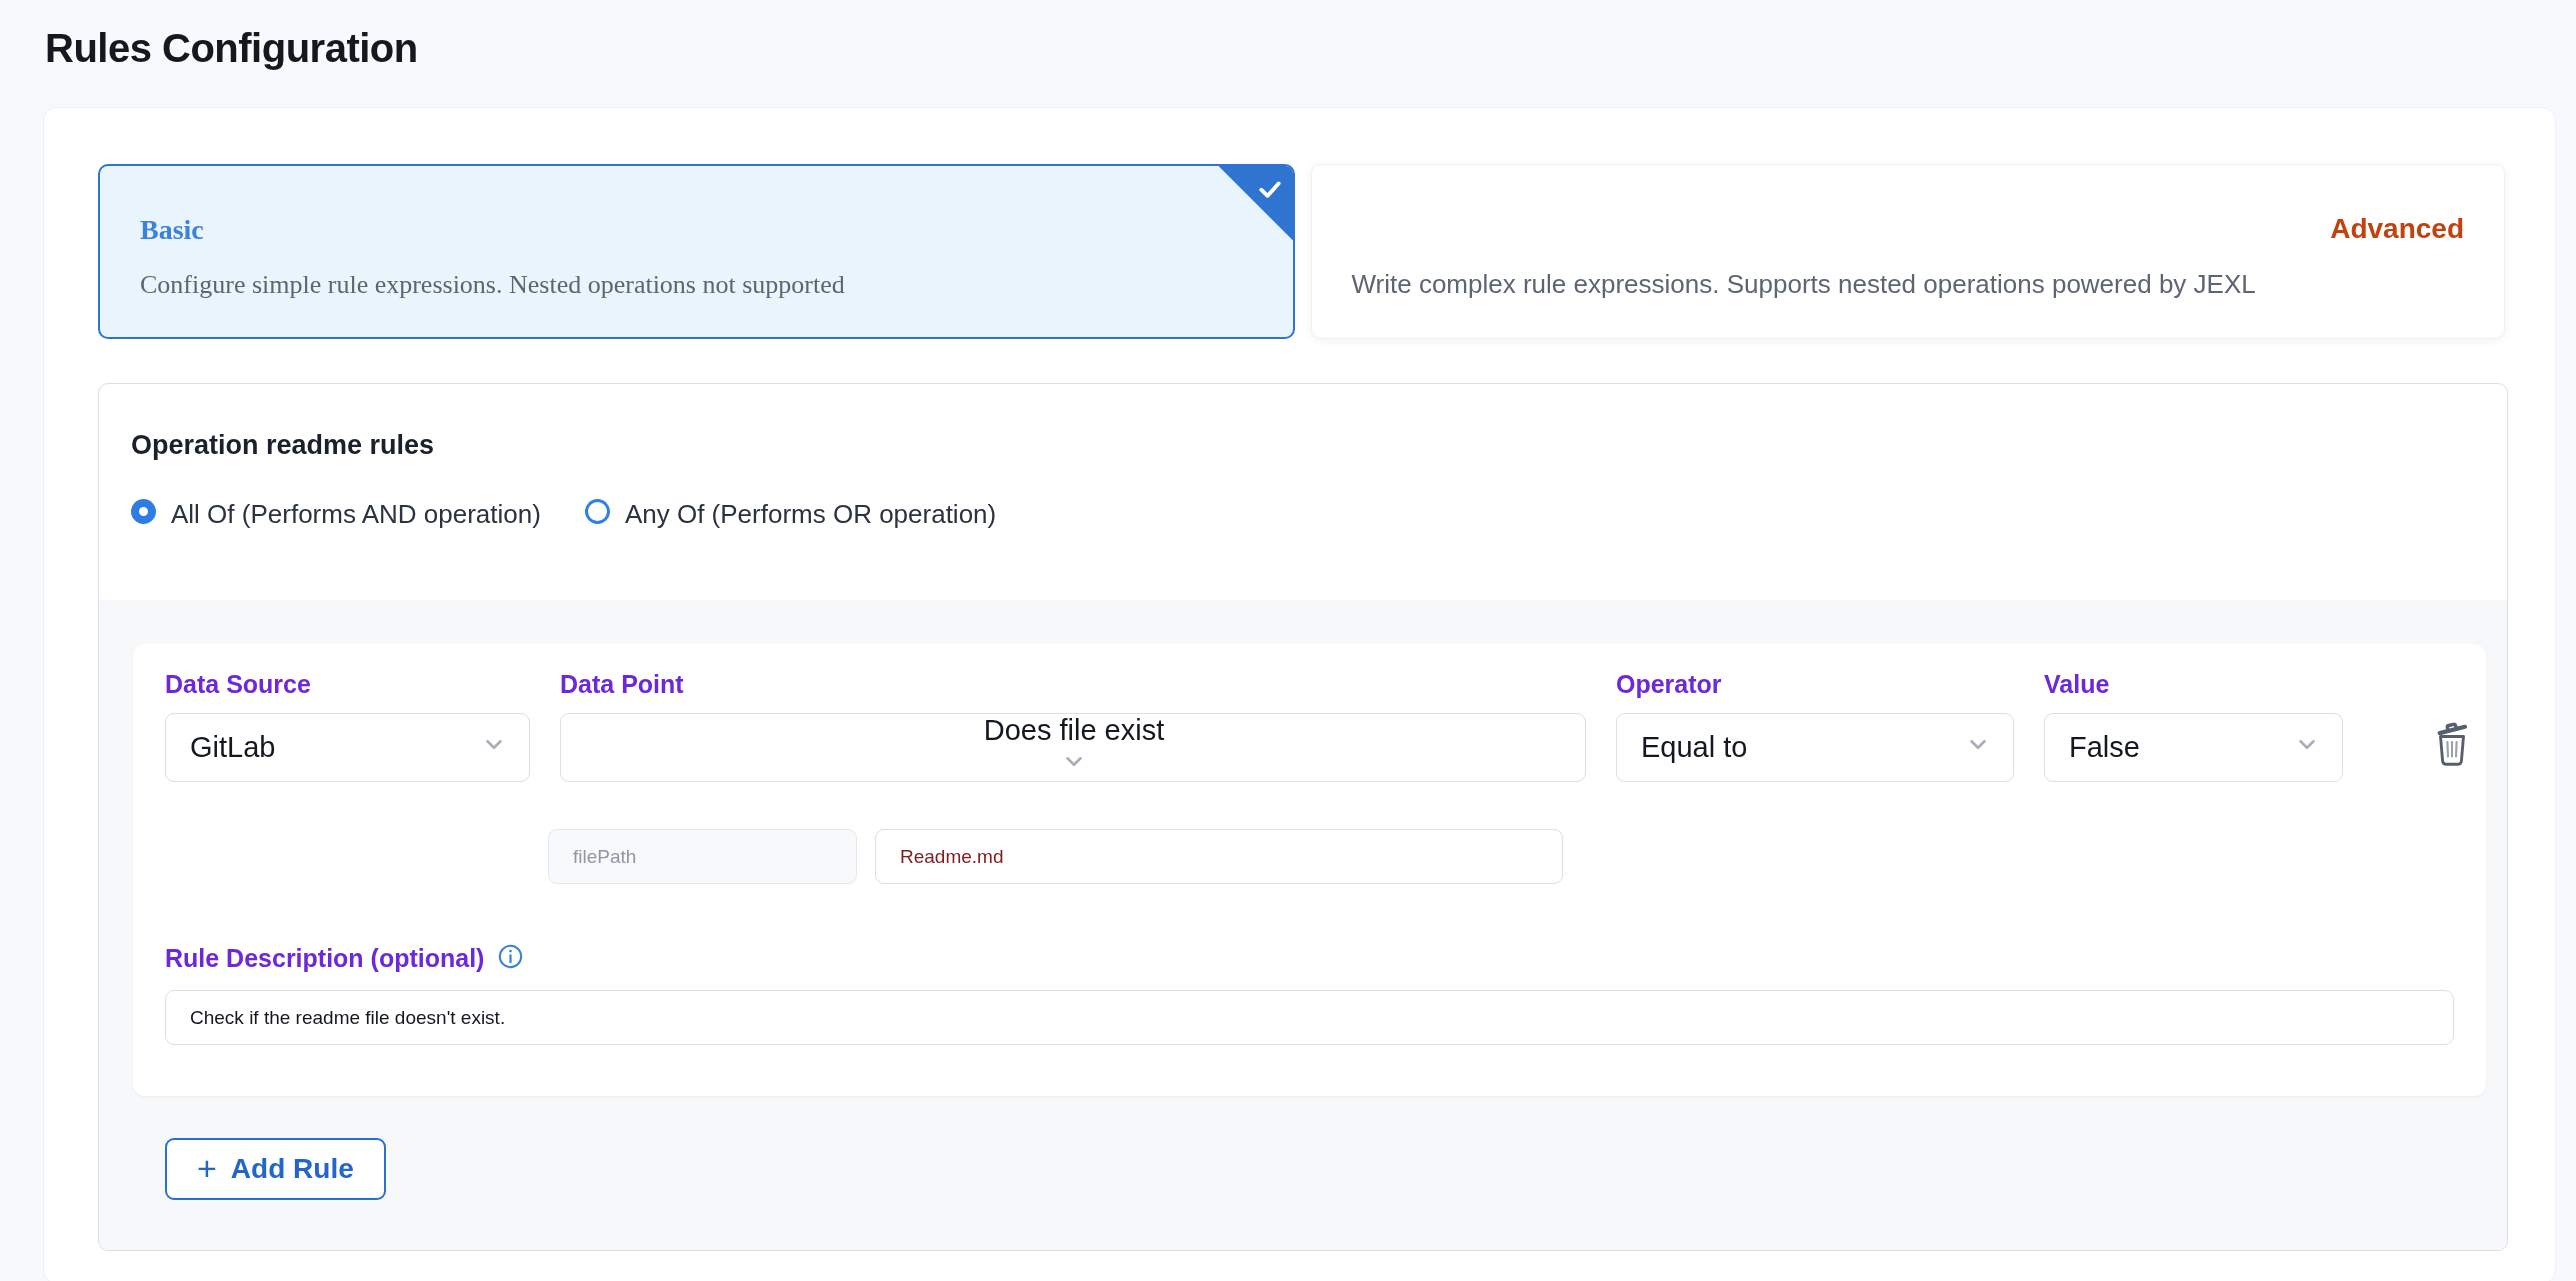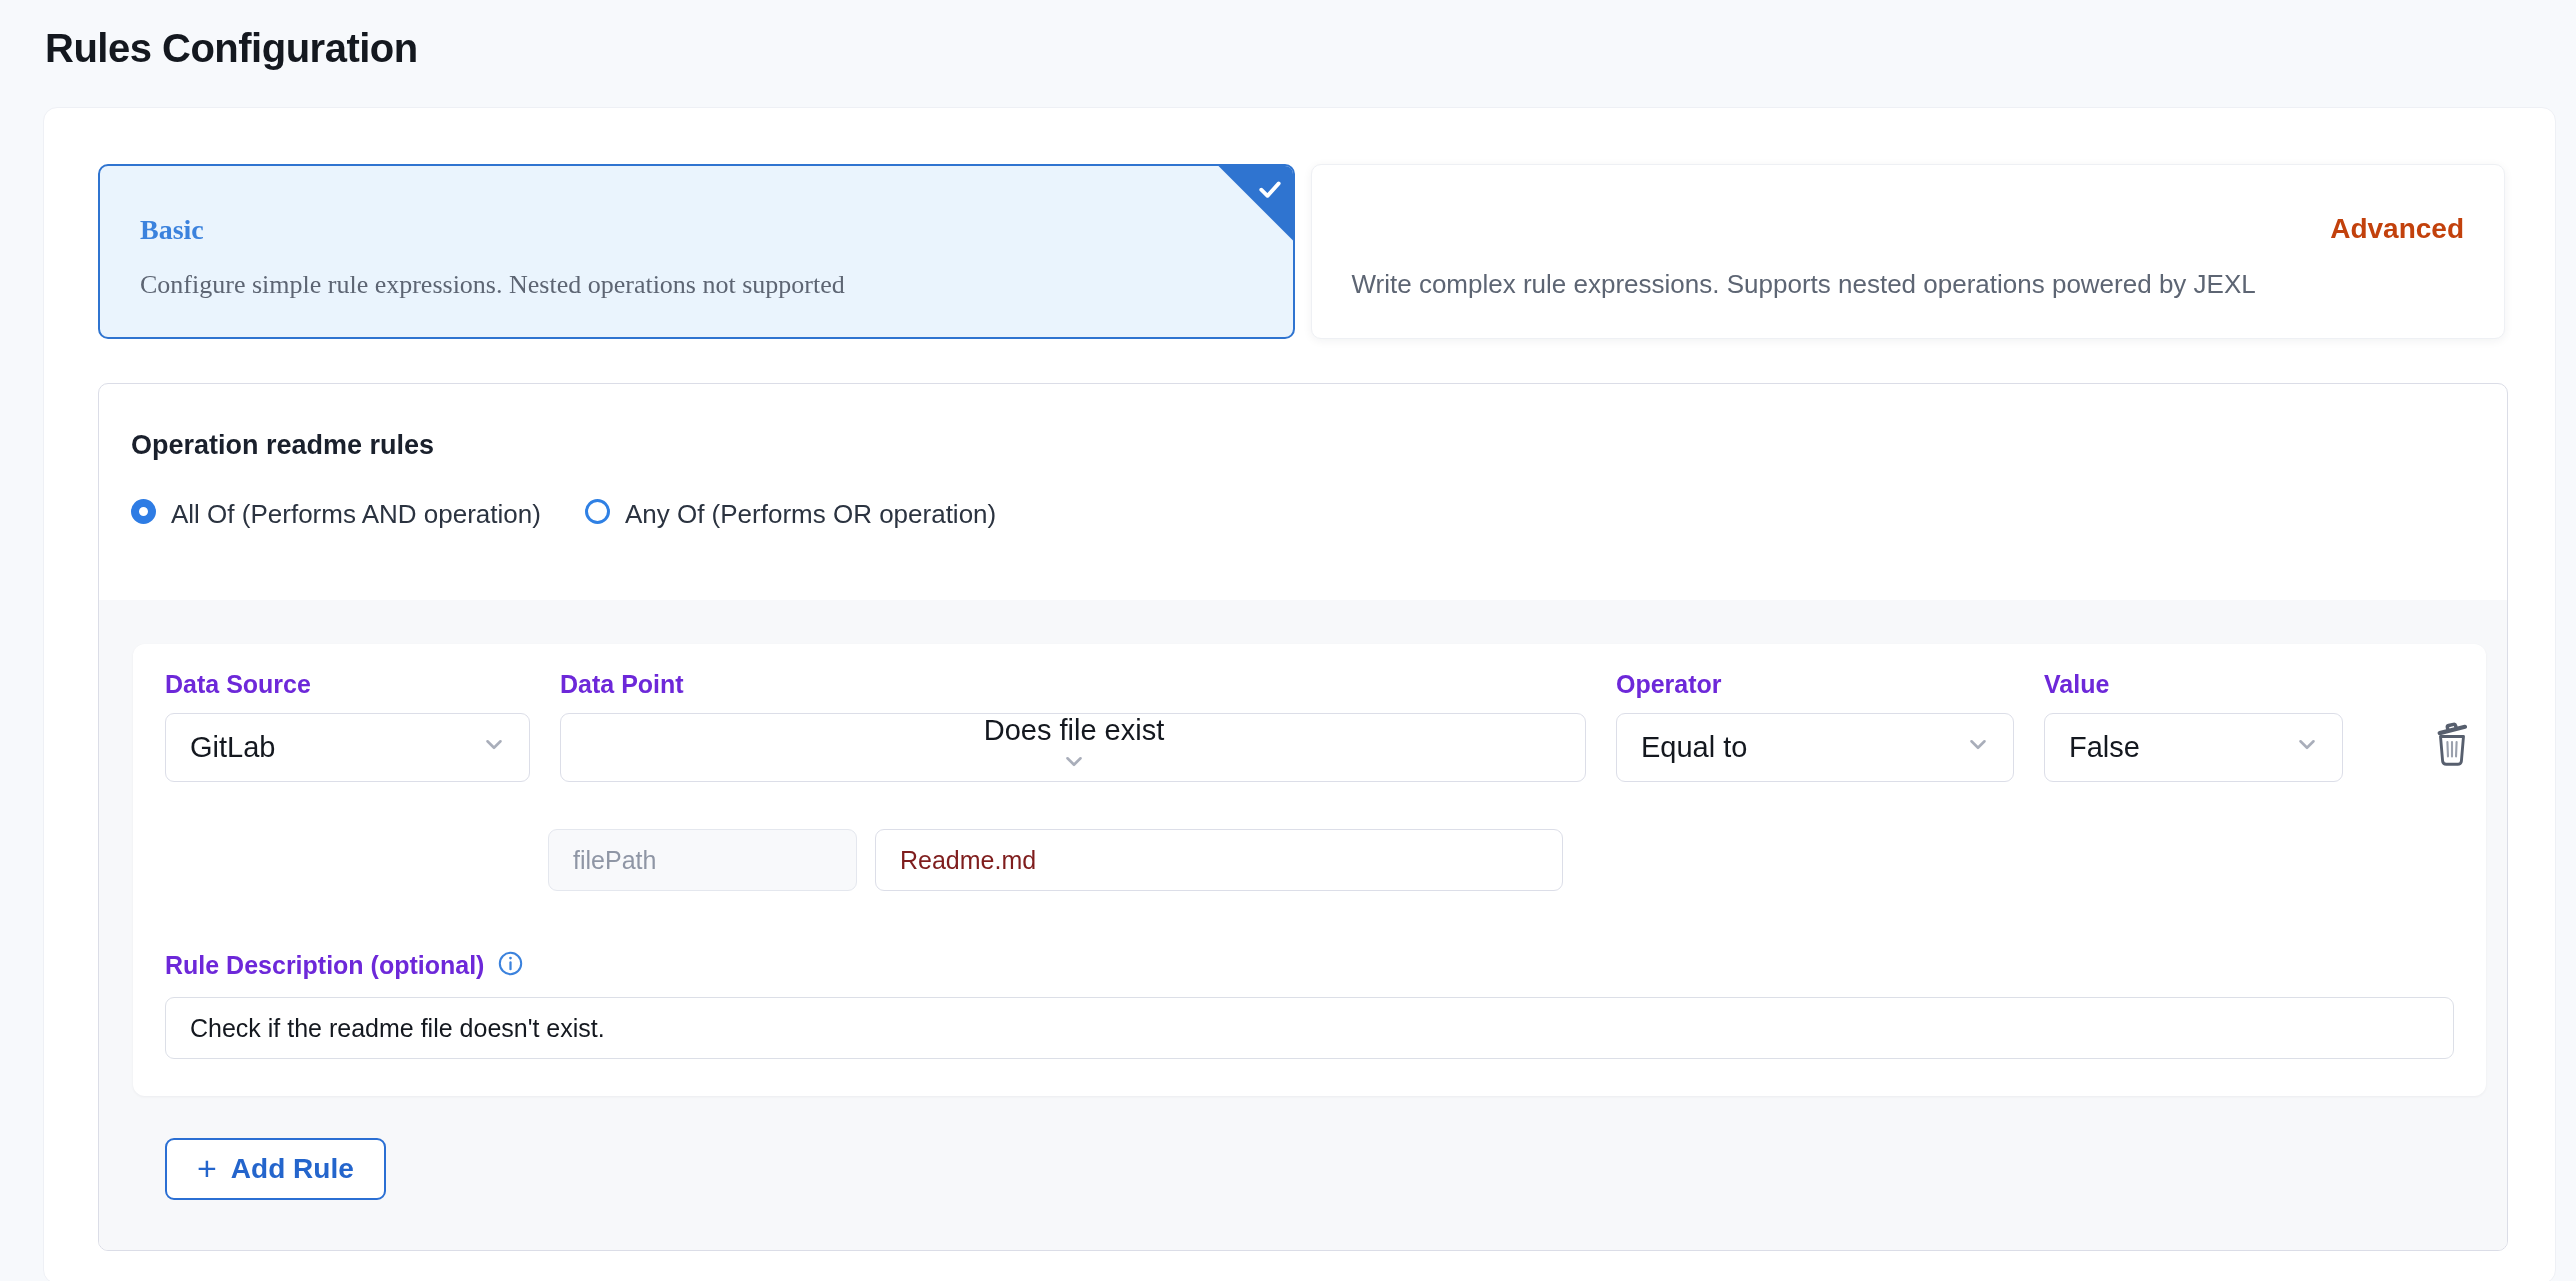--- a/index.html
+++ b/index.html
@@ -97,21 +97,21 @@
     display:flex; align-items:center; justify-content:space-between;
     padding:0 22px 0 24px;
     font-size:29px; color:#14181f;
     cursor:pointer;
   }
   .w-ds { width:365px; } .w-dp { width:1026px;flex-direction:column; } .w-op { width:398px; } .w-val { width:299px; }
   .trash-wrap { margin-left:56px; padding-top:44px; height:106px; display:flex; align-items:center; cursor:pointer; }
 
   .params-row { margin-top:47px; margin-left:383px; display:flex; gap:18px; }
   .text-input {
-    height:62px; border-radius:9px; font-size:25px;
+    height:55px; border-radius:9px; font-size:19px;
     padding:0 24px; font-family:"Liberation Sans", sans-serif;
     outline:none;
   }
   .param-key {
     width:309px; background:#f8f9fb; border:1px solid #e4e7ee; color:#14181f;
   }
   .param-key::placeholder { color:#8f96a5; }
   .param-value { width:688px; background:#ffffff; border:1px solid #dcdee8; color:#7f1d1d; }
 
   .desc-label-row { margin-top:59px; display:flex; align-items:center; gap:13px; }

